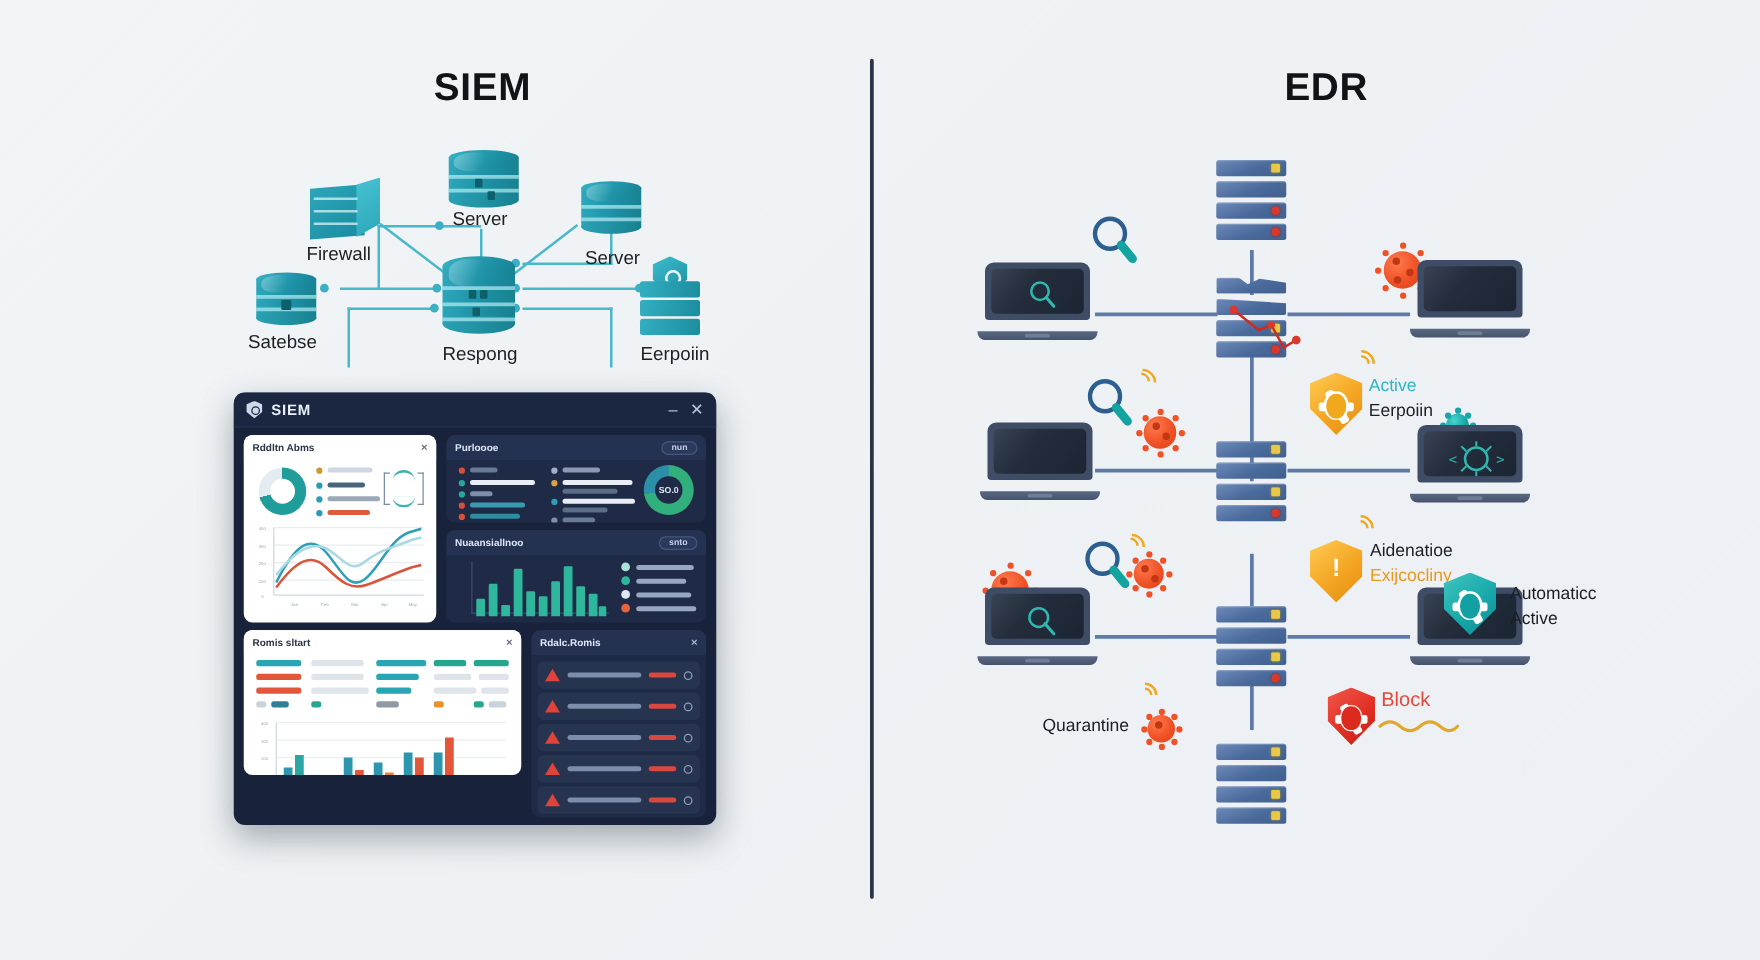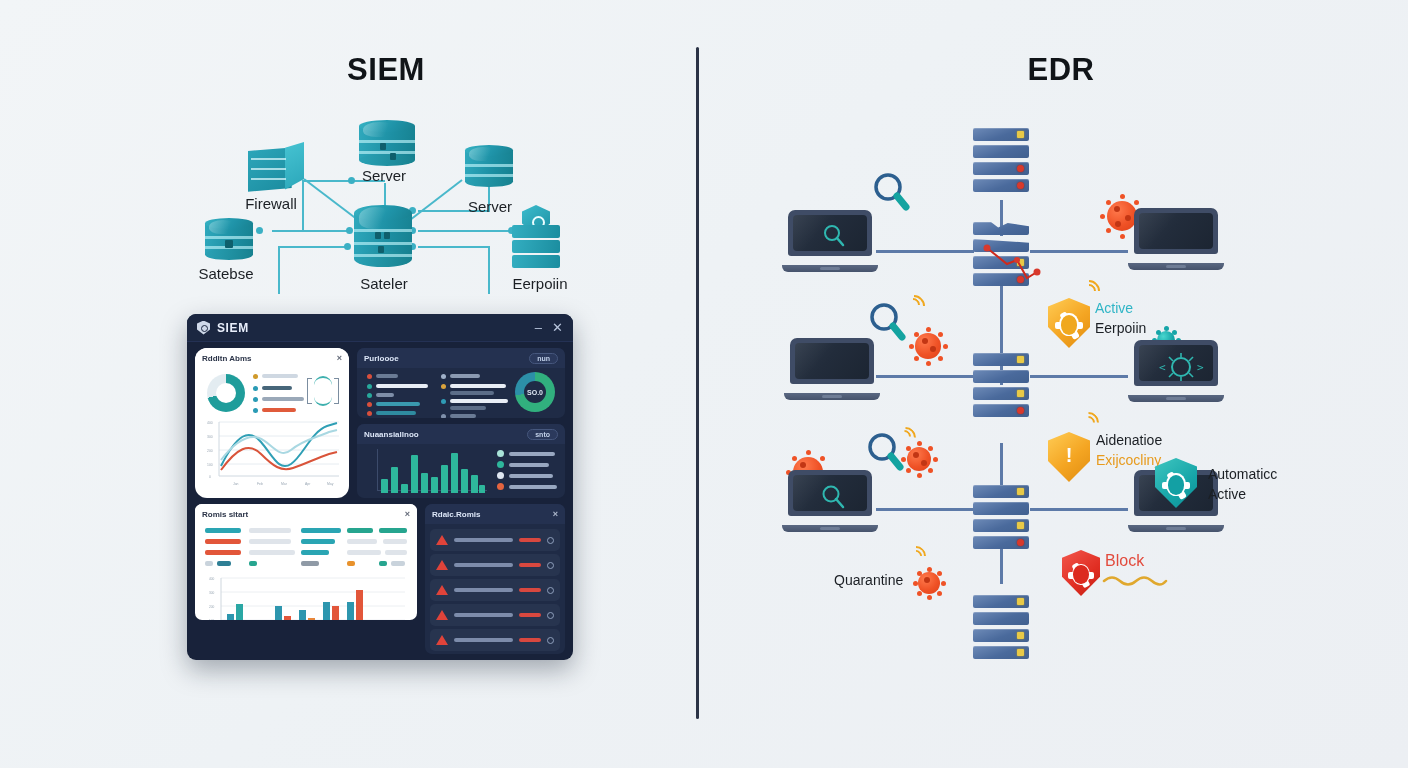--- a/index.html
+++ b/index.html
@@ -413,21 +413,21 @@
       <div class="top"></div>
       <div class="bot"></div>
     <div class="band" style="top:38%;"></div>
       <div class="band" style="top:60%;"></div>
       <div class="band" style="top:79%;"></div>
     <div class="sheen"></div>
     <div class="dot" style="left:36%;top:44%;"></div>
     <div class="dot" style="left:52%;top:44%;"></div>
     <div class="dot" style="left:42%;top:66%;"></div>
   </div>
-  <div class="node-label" style="left:204px;top:155px;">Sateler</div>
+  <div class="node-label" style="left:204px;top:155px;">Respong</div>
 
   <div class="secbox" style="left:332px;top:105px;width:48px;height:44px;">
     <div class="shield"></div>
     <div class="layer" style="top:0;"></div>
     <div class="layer" style="top:15px;"></div>
     <div class="layer" style="top:30px;"></div>
   </div>
   <div class="node-label" style="left:360px;top:155px;">Eerpoiin</div>
 </div>
 
@@ -437,21 +437,21 @@
     <div class="logo"></div>
     <div id="dash-title-text">SIEM</div>
     <div id="dash-win-btns">
       <span>–</span>
       <span>✕</span>
     </div>
   </div>
 
   <div id="dash-body">
 
-    <div class="card light" style="left:8px;top:6px;width:154px;height:150px;border-radius:12px;">
+    <div class="card light" style="left:8px;top:6px;width:154px;height:150px;">
       <div class="card-head">
         <span>Rddltn Abms</span>
         <span class="x">×</span>
       </div>
 
       <div class="donut abs" style="left:12px;top:26px;width:38px;height:38px;
                   background: conic-gradient(#1f9d9b 0deg 255deg, #e3ecf1 255deg 360deg);">
         <div class="abs" style="left:9px;top:9px;width:20px;height:20px;border-radius:50%;background:#fff;"></div>
       </div>
 

